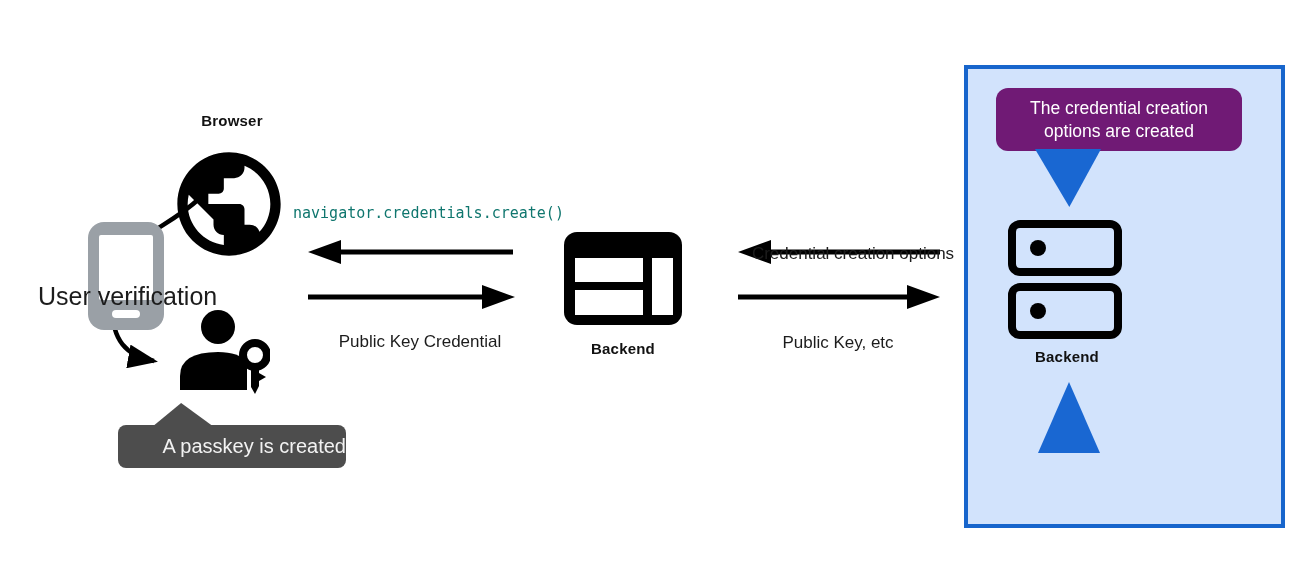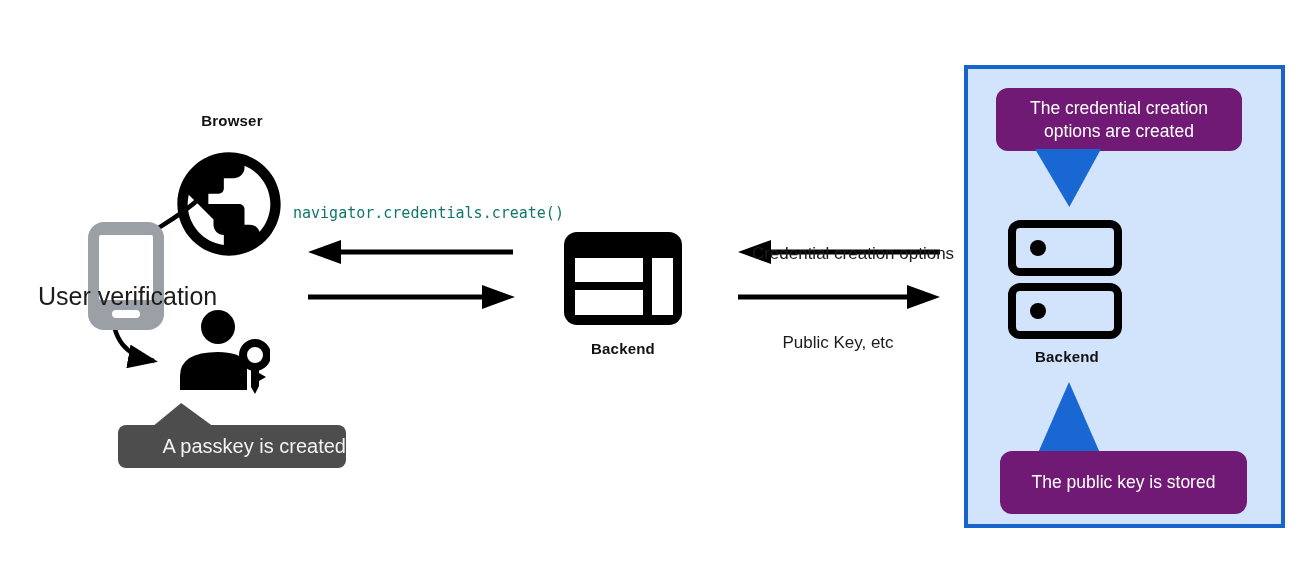--- a/index.html
+++ b/index.html
@@ -104,20 +104,21 @@
     <circle cx="79" cy="49" r="12" fill="none" stroke="#000" stroke-width="8"></circle>
     <path d="M75 60 L83 60 L83 67 L90 71 L83 75 L83 80 L79 88 L75 81 Z" fill="#000"></path>
   </svg>
 
   <div class="tooltip-dark-pointer"></div>
   <div class="tooltip-dark">
     <span>A passkey is created</span>
   </div>
 
   <div class="code-label" style="left:293px;top:204px;">navigator.credentials.create()</div>
+  <div class="flow-label" style="left:320px;top:332px;width:200px;">Public Key Credential</div>
 
   <svg class="abs" style="left:564px;top:232px;" width="118" height="93" viewBox="0 0 118 93">
     <rect x="0" y="0" width="118" height="93" rx="13" fill="#000"></rect>
     <rect x="11" y="26" width="68" height="24" fill="#ffffff"></rect>
     <rect x="11" y="58" width="68" height="25" fill="#ffffff"></rect>
     <rect x="88" y="26" width="21" height="57" fill="#ffffff"></rect>
   </svg>
   <div class="node-label" style="left:568px;top:340px;width:110px;">Backend</div>
 
   <div class="flow-label" style="left:728px;top:202px;width:250px;margin-top:42px;">Credential creation options</div>
@@ -132,17 +133,14 @@
 
   <svg class="abs" style="left:1008px;top:220px;" width="114" height="120" viewBox="0 0 114 120">
     <rect x="4" y="4" width="106" height="48" rx="8" fill="none" stroke="#000" stroke-width="8"></rect>
     <circle cx="30" cy="28" r="8" fill="#000"></circle>
     <rect x="4" y="67" width="106" height="48" rx="8" fill="none" stroke="#000" stroke-width="8"></rect>
     <circle cx="30" cy="91" r="8" fill="#000"></circle>
   </svg>
   <div class="node-label" style="left:1010px;top:348px;width:114px;">Backend</div>
 
   <div class="bubble-pointer-up"></div>
-  <div class="bubble bubble-bottom">
-    <span>The public key is stored</span>
-  </div>
 
 </div>
 
 </body></html>

